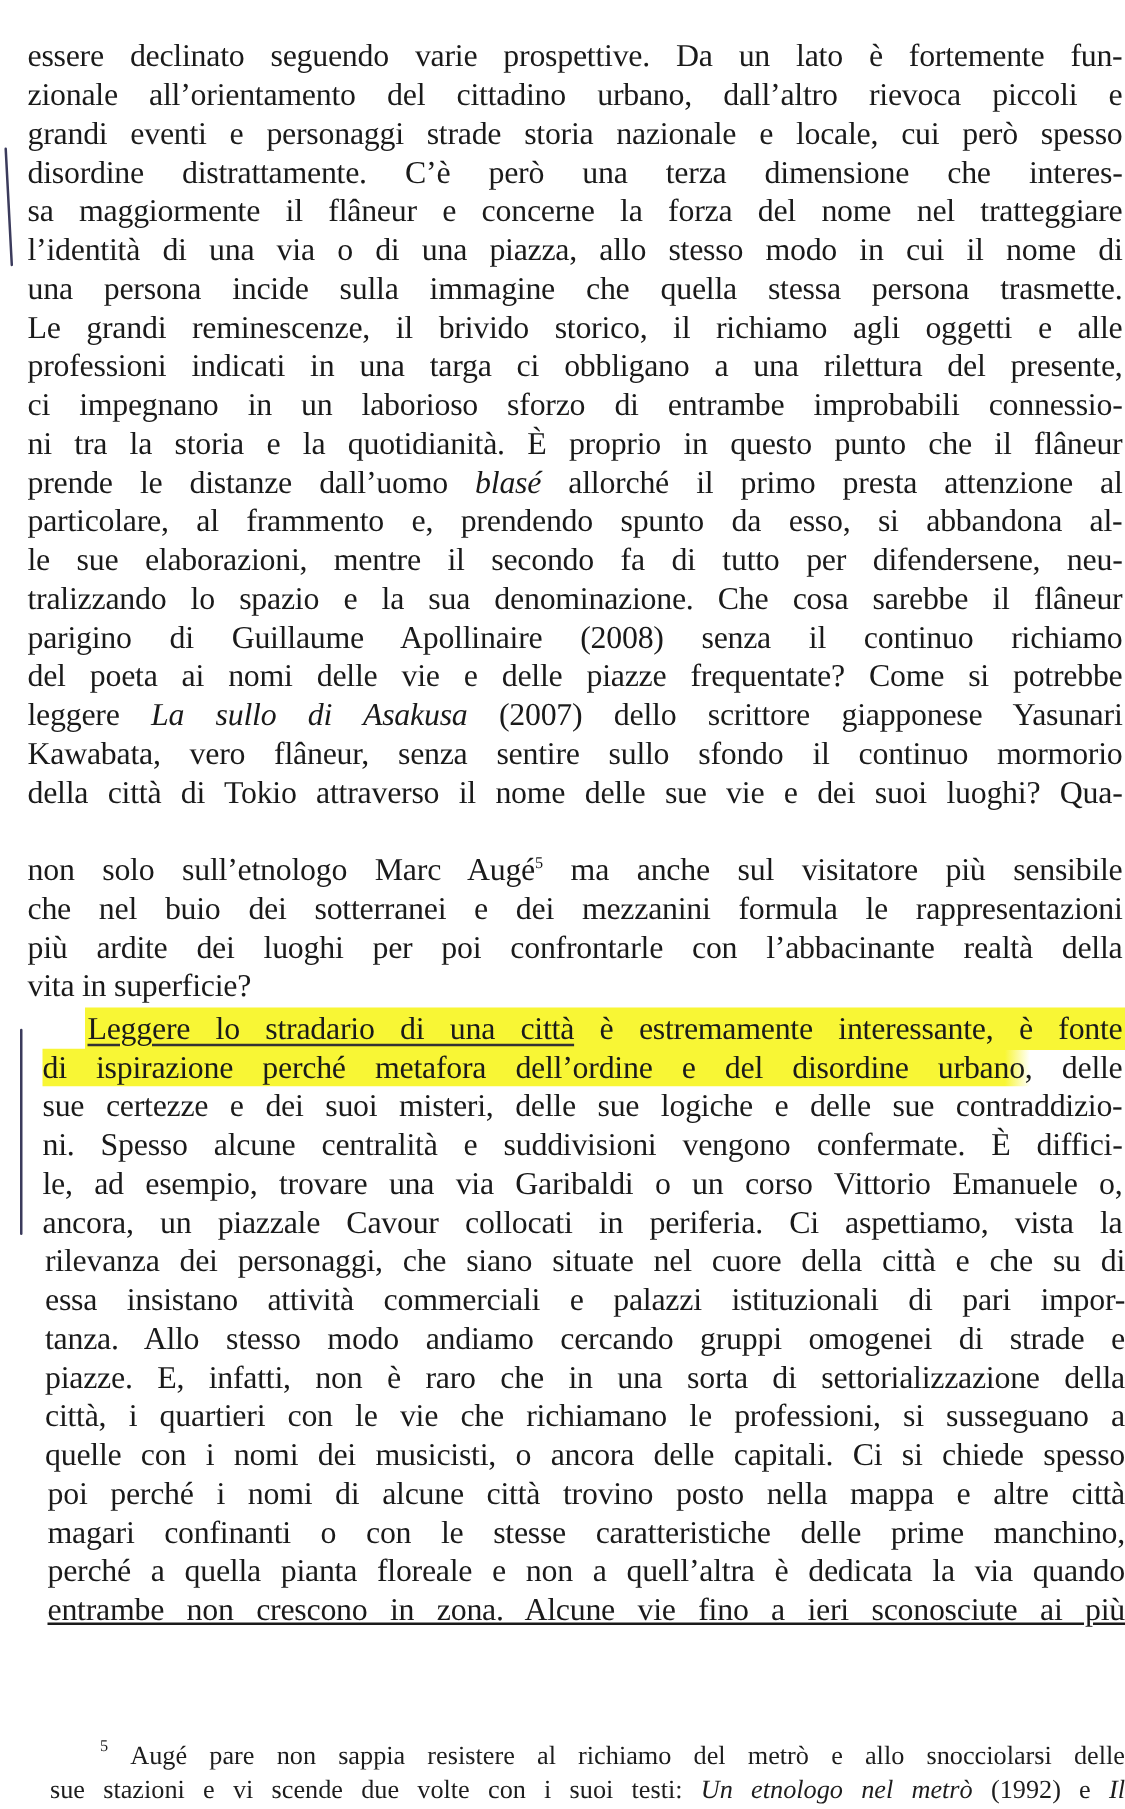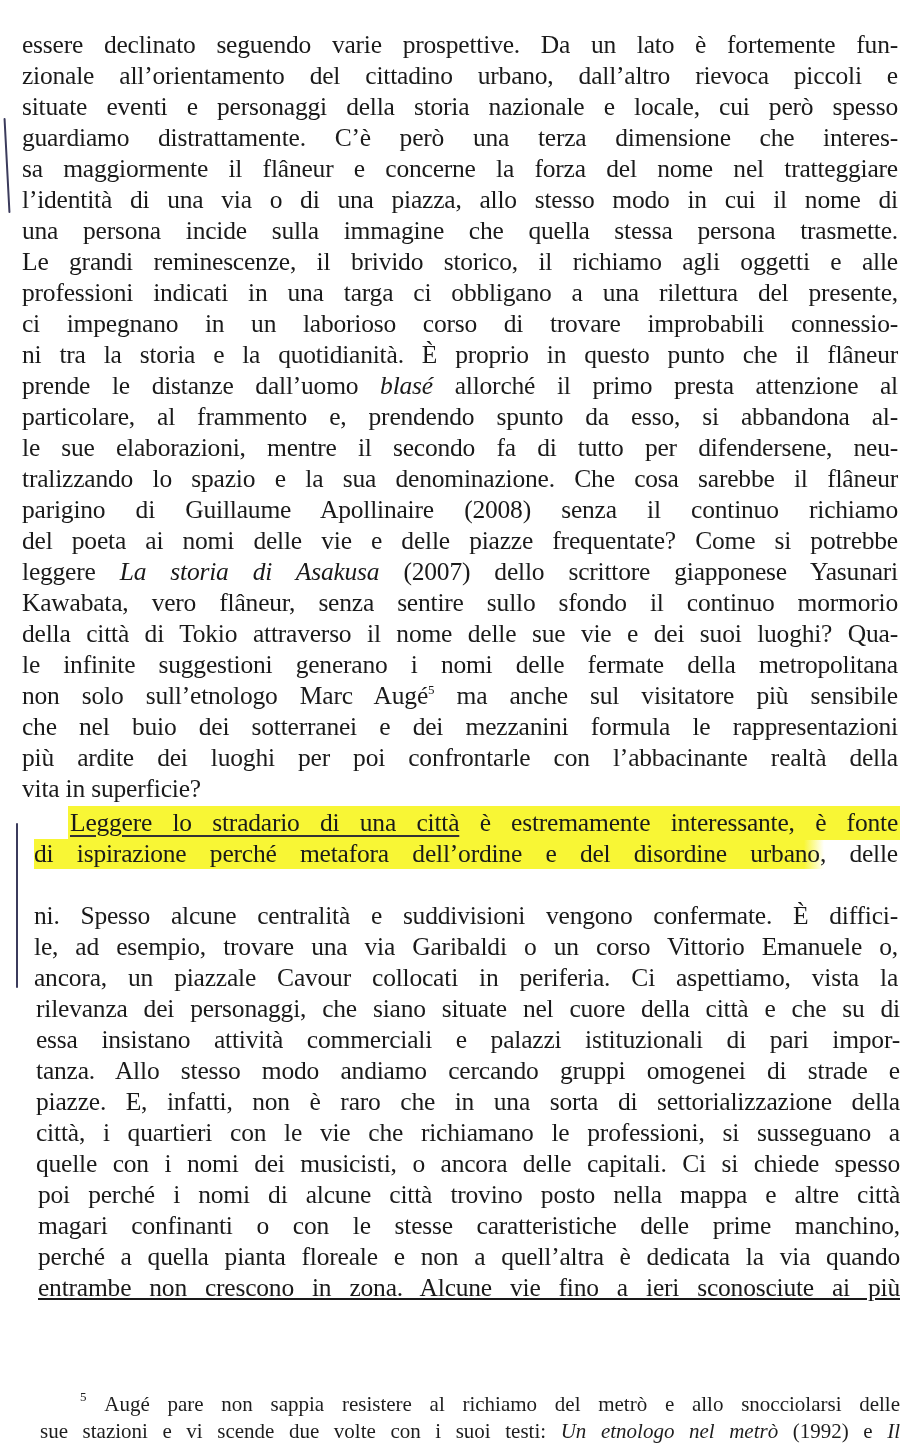--- a/index.html
+++ b/index.html
@@ -33,54 +33,54 @@
 </head>
 <body>
 
 <div class="page">
 
   <div class="margin-mark" style="left:6px; top:90px; height:95px; transform:rotate(-3deg);"></div>
   <div class="margin-mark" style="left:16px; top:795px; height:165px;"></div>
 
   <div class="line justify" style="top:2px">essere declinato seguendo varie prospettive. Da un lato è fortemente fun-</div>
   <div class="line justify" style="top:33px">zionale all’orientamento del cittadino urbano, dall’altro rievoca piccoli e</div>
-  <div class="line justify" style="top:64px">situate eventi e personaggi della storia nazionale e locale, cui però spesso</div>
-  <div class="line justify" style="top:95px">guardiamo distrattamente. C’è però una terza dimensione che interes-</div>
+  <div class="line justify" style="top:64px">grandi eventi e personaggi strade storia nazionale e locale, cui però spesso</div>
+  <div class="line justify" style="top:95px">disordine distrattamente. C’è però una terza dimensione che interes-</div>
   <div class="line justify" style="top:126px">sa maggiormente il flâneur e concerne la forza del nome nel tratteggiare</div>
   <div class="line justify" style="top:157px">l’identità di una via o di una piazza, allo stesso modo in cui il nome di</div>
   <div class="line justify" style="top:188px">una persona incide sulla immagine che quella stessa persona trasmette.</div>
   <div class="line justify" style="top:219px">Le grandi reminescenze, il brivido storico, il richiamo agli oggetti e alle</div>
   <div class="line justify" style="top:250px">professioni indicati in una targa ci obbligano a una rilettura del presente,</div>
-  <div class="line justify" style="top:281px">ci impegnano in un laborioso corso di trovare improbabili connessio-</div>
+  <div class="line justify" style="top:281px">ci impegnano in un laborioso sforzo di entrambe improbabili connessio-</div>
   <div class="line justify" style="top:312px">ni tra la storia e la quotidianità. È proprio in questo punto che il flâneur</div>
   <div class="line justify" style="top:343px">
     <span>prende le distanze dall’uomo </span><i>blasé</i><span> allorché il primo presta attenzione al</span>
   </div>
   <div class="line justify" style="top:374px">particolare, al frammento e, prendendo spunto da esso, si abbandona al-</div>
   <div class="line justify" style="top:405px">le sue elaborazioni, mentre il secondo fa di tutto per difendersene, neu-</div>
   <div class="line justify" style="top:436px">tralizzando lo spazio e la sua denominazione. Che cosa sarebbe il flâneur</div>
   <div class="line justify" style="top:467px">parigino di Guillaume Apollinaire (2008) senza il continuo richiamo</div>
   <div class="line justify" style="top:498px">del poeta ai nomi delle vie e delle piazze frequentate? Come si potrebbe</div>
   <div class="line justify" style="top:529px">
-    <span>leggere </span><i>La storia di Asakusa</i><span> (2007) dello scrittore giapponese Yasunari</span>
+    <span>leggere </span><i>La sullo di Asakusa</i><span> (2007) dello scrittore giapponese Yasunari</span>
   </div>
   <div class="line justify" style="top:560px">Kawabata, vero flâneur, senza sentire sullo sfondo il continuo mormorio</div>
   <div class="line justify" style="top:591px">della città di Tokio attraverso il nome delle sue vie e dei suoi luoghi? Qua-</div>
-  <div class="line justify" style="top:622px">le infinite suggestioni generano i nomi delle fermate della metropolitana</div>
   <div class="line justify" style="top:653px">
     <span>non solo sull’etnologo Marc Augé</span><sup>5</sup><span> ma anche sul visitatore più sensibile</span>
   </div>
   <div class="line justify" style="top:684px">che nel buio dei sotterranei e dei mezzanini formula le rappresentazioni</div>
   <div class="line justify" style="top:715px">più ardite dei luoghi per poi confrontarle con l’abbacinante realtà della</div>
   <div class="line" style="top:746px">vita in superficie?</div>
 
   <div class="line indent justify hl" style="top:780px">
     <span class="ul">Leggere lo stradario di una città</span><span> è estremamente interessante, è fonte</span>
   </div>
   <div class="line justify hl-partial" style="top:811px; left:34px; width:864px;">di ispirazione perché metafora dell’ordine e del disordine urbano, delle</div>
+  <div class="line justify" style="top:842px; left:34px; width:864px;">sue certezze e dei suoi misteri, delle sue logiche e delle sue contraddizio-</div>
   <div class="line justify" style="top:873px; left:34px; width:864px;">ni. Spesso alcune centralità e suddivisioni vengono confermate. È diffici-</div>
   <div class="line justify" style="top:904px; left:34px; width:864px;">le, ad esempio, trovare una via Garibaldi o un corso Vittorio Emanuele o,</div>
   <div class="line justify" style="top:935px; left:34px; width:864px;">ancora, un piazzale Cavour collocati in periferia. Ci aspettiamo, vista la</div>
   <div class="line justify" style="top:966px; left:36px; width:864px;">rilevanza dei personaggi, che siano situate nel cuore della città e che su di</div>
   <div class="line justify" style="top:997px; left:36px; width:864px;">essa insistano attività commerciali e palazzi istituzionali di pari impor-</div>
   <div class="line justify" style="top:1028px; left:36px; width:864px;">tanza. Allo stesso modo andiamo cercando gruppi omogenei di strade e</div>
   <div class="line justify" style="top:1059px; left:36px; width:864px;">piazze. E, infatti, non è raro che in una sorta di settorializzazione della</div>
   <div class="line justify" style="top:1090px; left:36px; width:864px;">città, i quartieri con le vie che richiamano le professioni, si susseguano a</div>
   <div class="line justify" style="top:1121px; left:36px; width:864px;">quelle con i nomi dei musicisti, o ancora delle capitali. Ci si chiede spesso</div>
   <div class="line justify" style="top:1152px; left:38px; width:862px;">poi perché i nomi di alcune città trovino posto nella mappa e altre città</div>

